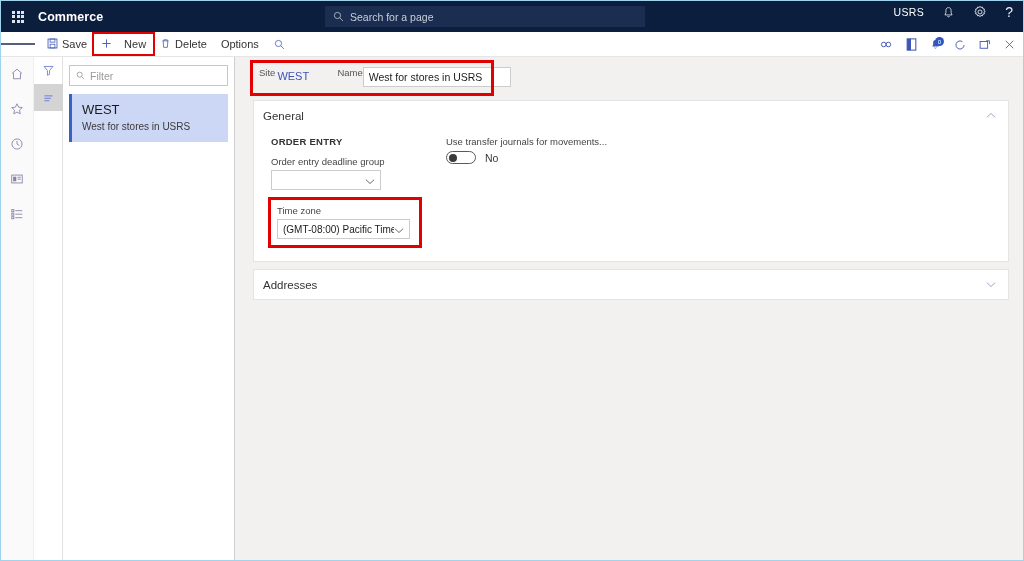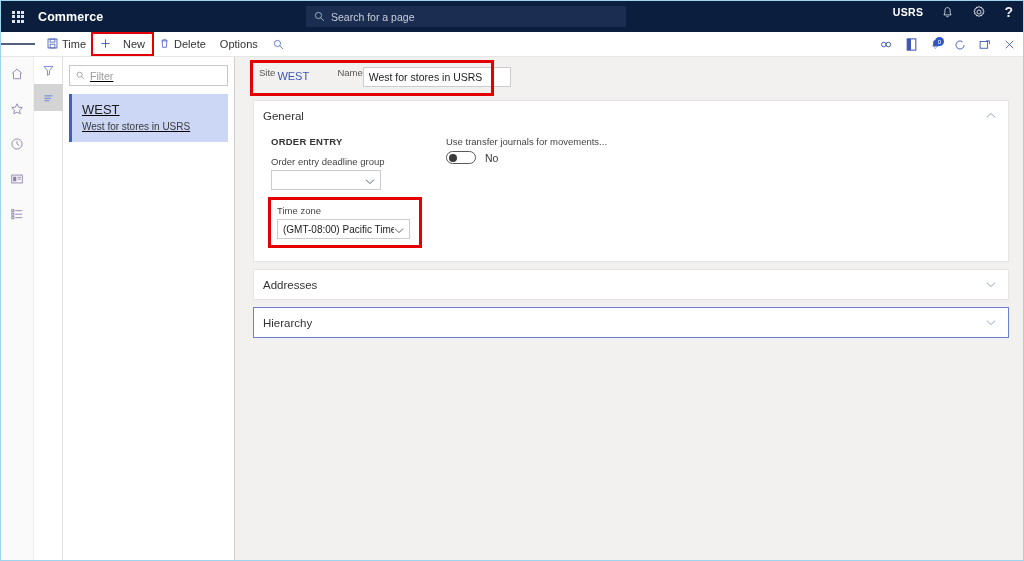--- a/index.html
+++ b/index.html
@@ -31,29 +31,29 @@
     width: 12px; height: 12px;
     display: grid; grid-template-columns: repeat(3, 3px);
     grid-template-rows: repeat(3, 3px); gap: 1.5px;
   }
   .waffle-grid i { background: #dfe3ea; display: block; width: 3px; height: 3px; }
   .app-title {
     color: #ffffff; font-size: 12.5px; font-weight: bold;
     letter-spacing: .1px; margin-left: 3px;
   }
   .search-wrap {
-    position: absolute; left: 305px; top: 5px; width: 320px; height: 21px;
+    position: absolute; left: 324px; top: 5px; width: 320px; height: 21px;
     background: #1b2e51; display: flex; align-items: center;
     padding-left: 8px; cursor: text;
   }
   .search-wrap .mag { margin-right: 6px; display:flex; }
   .search-wrap span.ph { color: #c9cfda; font-size: 10.5px; }
   .topbar-right {
     position: absolute; right: 10px; top: 0; height: 22px;
-    display: flex; align-items: center; gap: 18px; font-weight: bold;
+    display: flex; align-items: center; gap: 18px;
   }
   .topbar-right .user {
     color: #ffffff; font-size: 10.5px; letter-spacing: .4px;
   }
   .topbar-right .tbicon { display: flex; align-items: center; cursor: pointer; }
 
   
   .cmdbar {
     position: absolute; left: 0; top: 31px; width: 1022px; height: 25px;
     background: #ffffff; border-bottom: 1px solid #e6e6e6;
@@ -107,21 +107,20 @@
     width: 29px; height: 27px; display:flex; align-items:center; justify-content:center;
     cursor: pointer;
   }
   .frbtn.active { background: #d4d4d4; }
 
   
   .listpane {
     position: absolute; left: 62px; top: 56px; width: 172px; bottom: 0;
     background: #ffffff; border-right: 1px solid #cfcfcf;
     padding: 8px 6px 0 6px;
-    text-decoration: underline;
   }
   .filterbox {
     height: 21px; border: 1px solid #c7c7c7; background: #ffffff;
     display: flex; align-items: center; padding: 0 6px; gap: 5px;
     cursor: text;
   }
   .filterbox span { font-size: 10.5px; color: #9a9a9a; }
   .listitem {
     margin-top: 8px; background: #ccd6f5; border-left: 3px solid #3c5fc4;
     padding: 8px 10px 10px 10px; cursor: pointer;
@@ -257,21 +256,21 @@
 
     <div class="cmdgroup">
       <button class="cmdbtn">
         <span>
           <svg width="11" height="11" viewBox="0 0 16 16">
               <rect x="1.5" y="1.5" width="13" height="13" fill="none" stroke="#3d55b5" stroke-width="1.2"></rect>
               <rect x="4.5" y="1.5" width="7" height="4.5" fill="none" stroke="#3d55b5" stroke-width="1.1"></rect>
               <rect x="4.5" y="9" width="7" height="5.5" fill="none" stroke="#3d55b5" stroke-width="1.1"></rect>
             </svg>
         </span>
-        <span>Time</span>
+        <span>Save</span>
       </button>
 
       <button class="cmdbtn highlighted">
         <span>
           <svg width="11" height="11" viewBox="0 0 16 16">
               <line x1="8" y1="2" x2="8" y2="14" stroke="#3d55b5" stroke-width="1.3"></line>
               <line x1="2" y1="8" x2="14" y2="8" stroke="#3d55b5" stroke-width="1.3"></line>
             </svg>
         </span>
         <span>New</span>
@@ -474,26 +473,16 @@
       <div class="sec-head">
         <span class="sec-title">Addresses</span>
         <span class="chev">
           <svg width="10" height="7" viewBox="0 0 12 8">
               <path d="M1 1.8L6 6.4l5-4.6" fill="none" stroke="#9aa5c4" stroke-width="1.2"></path>
             </svg>
         </span>
       </div>
     </div>
 
-    <div class="section focused">
-      <div class="sec-head">
-        <span class="sec-title">Hierarchy</span>
-        <span class="chev">
-          <svg width="10" height="7" viewBox="0 0 12 8">
-              <path d="M1 1.8L6 6.4l5-4.6" fill="none" stroke="#9aa5c4" stroke-width="1.2"></path>
-            </svg>
-        </span>
-      </div>
-    </div>
 
 
   </div>
 </div>
 
 </body></html>

